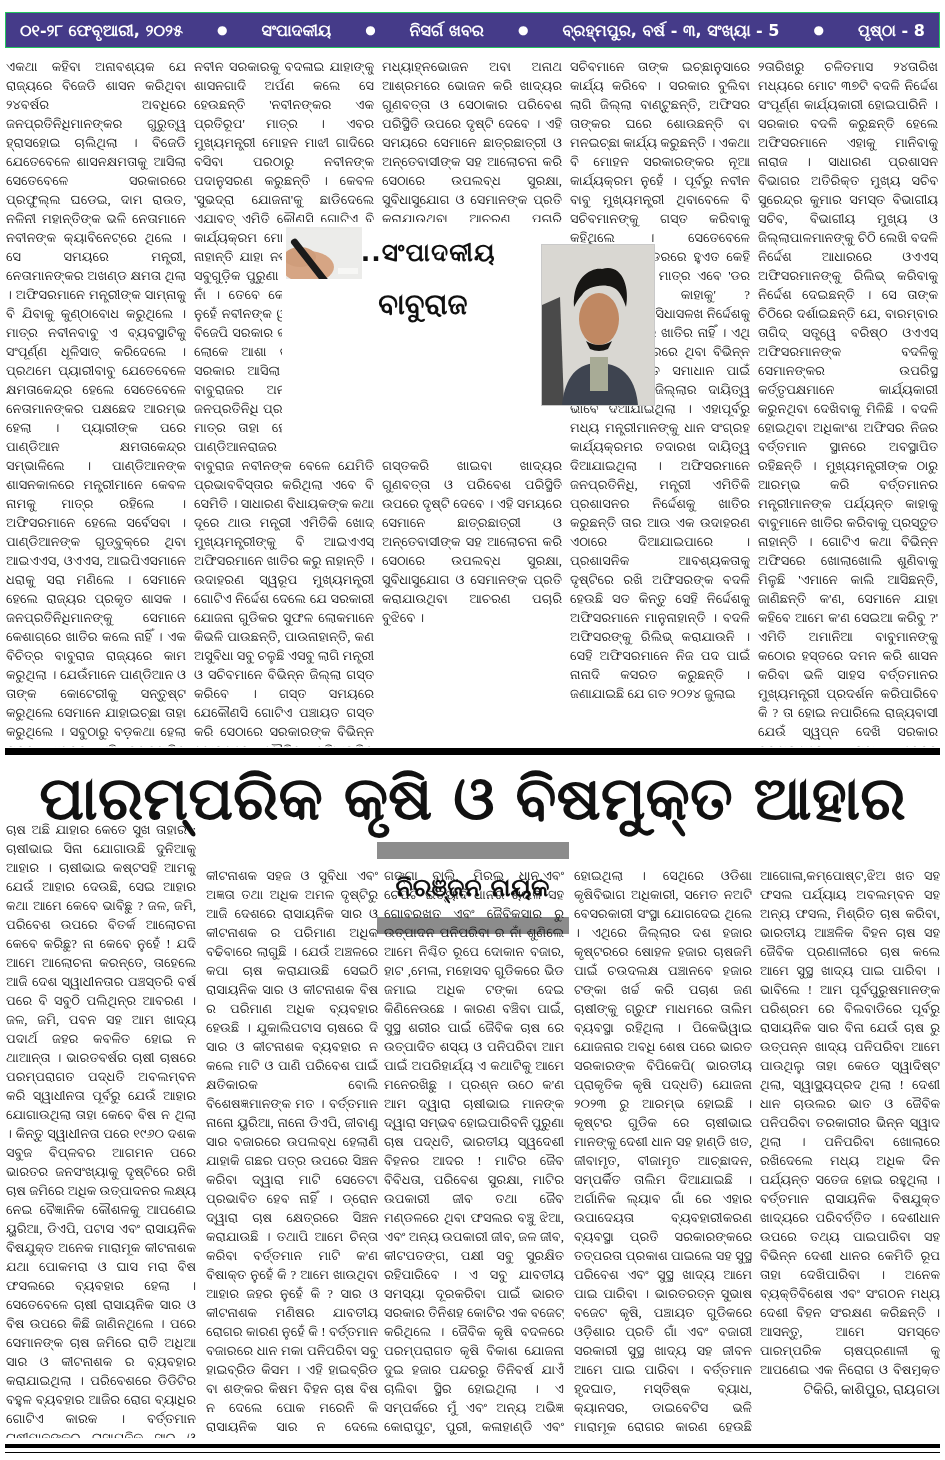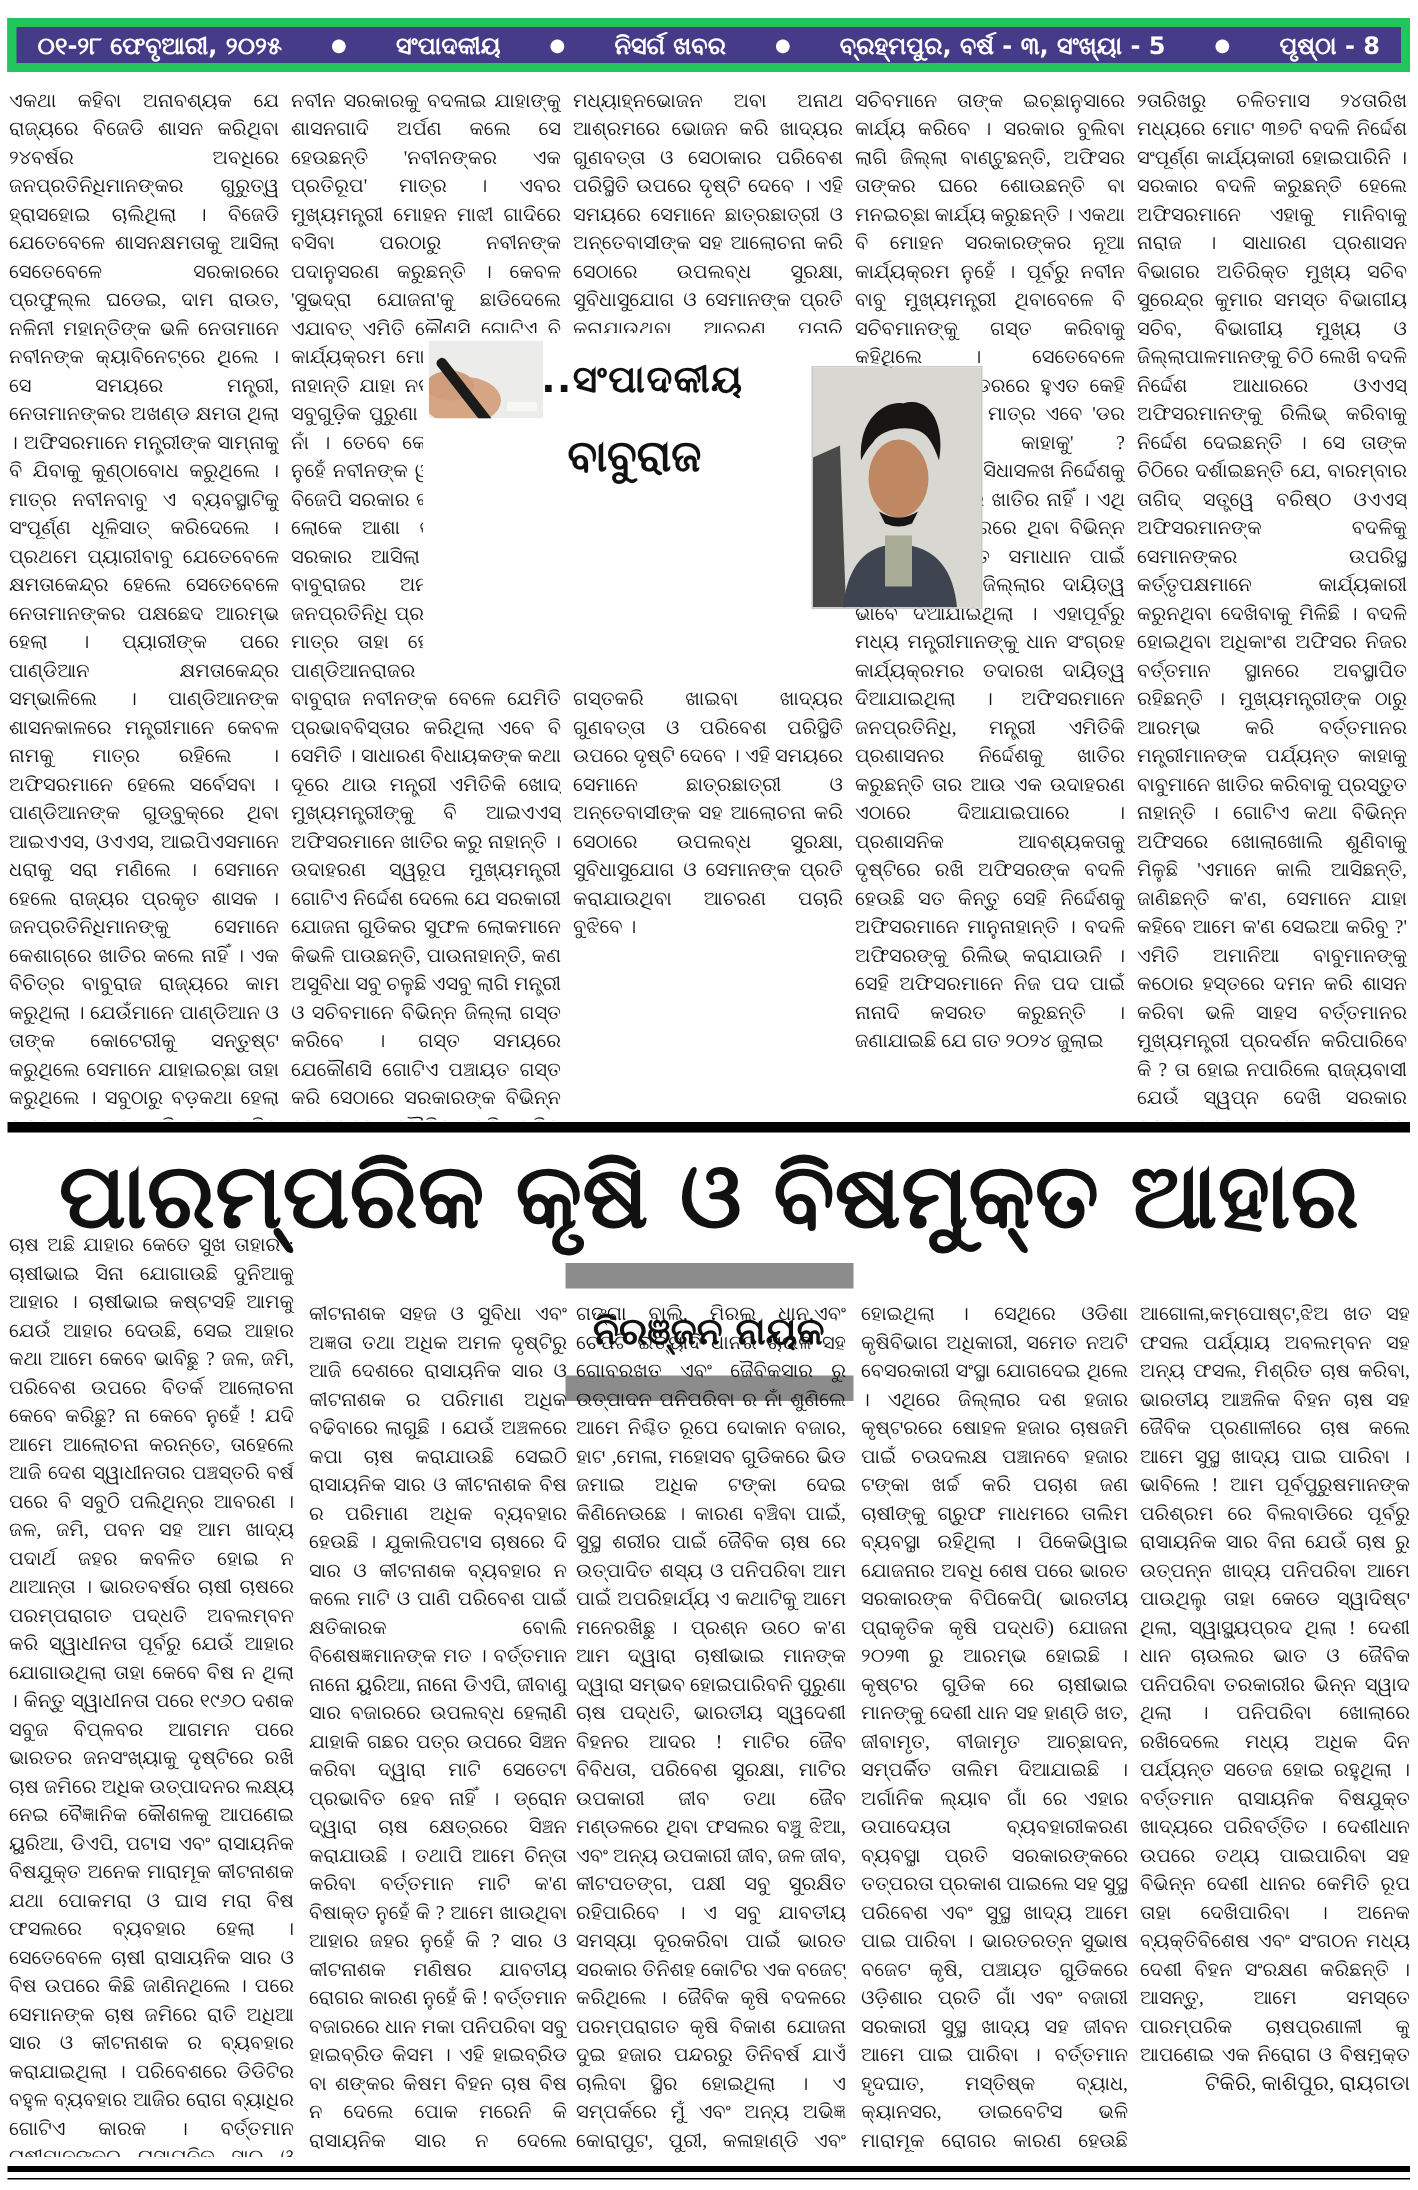--- a/index.html
+++ b/index.html
@@ -2,21 +2,21 @@
 <html><head>
 <meta charset="utf-8">
 <style>
   html,body{margin:0;padding:0;background:#ffffff;}
   .page{position:relative;width:945px;height:1460px;background:#ffffff;overflow:hidden;
         font-family:"Liberation Serif", serif;color:#111;}
   
   .bar{position:absolute;top:12px;left:5px;width:935px;height:36px;background:#453b89;
        color:#ffffff;display:flex;align-items:center;justify-content:space-between;
        padding:0 14px;box-sizing:border-box;font-family:"DejaVu Sans", sans-serif;
-       font-weight:700;font-size:16px;border:6px solid #22c55e;}
+       font-weight:700;font-size:16px;border:1px solid #22c55e;}
   .bar .dot{font-size:12px;line-height:1;}
   
   .col{position:absolute;overflow:hidden;text-align:justify;font-size:13px;line-height:19px;
        word-break:break-word;}
   
   .ed-block{position:absolute;left:282px;top:222px;width:282px;height:236px;background:#ffffff;
             display:flex;flex-direction:column;align-items:center;justify-content:flex-start;
             font-family:"DejaVu Sans", sans-serif;}
   .ed-kicker{margin-top:16px;font-size:25px;font-weight:700;letter-spacing:1px;width:100%;
              text-align:center;}

